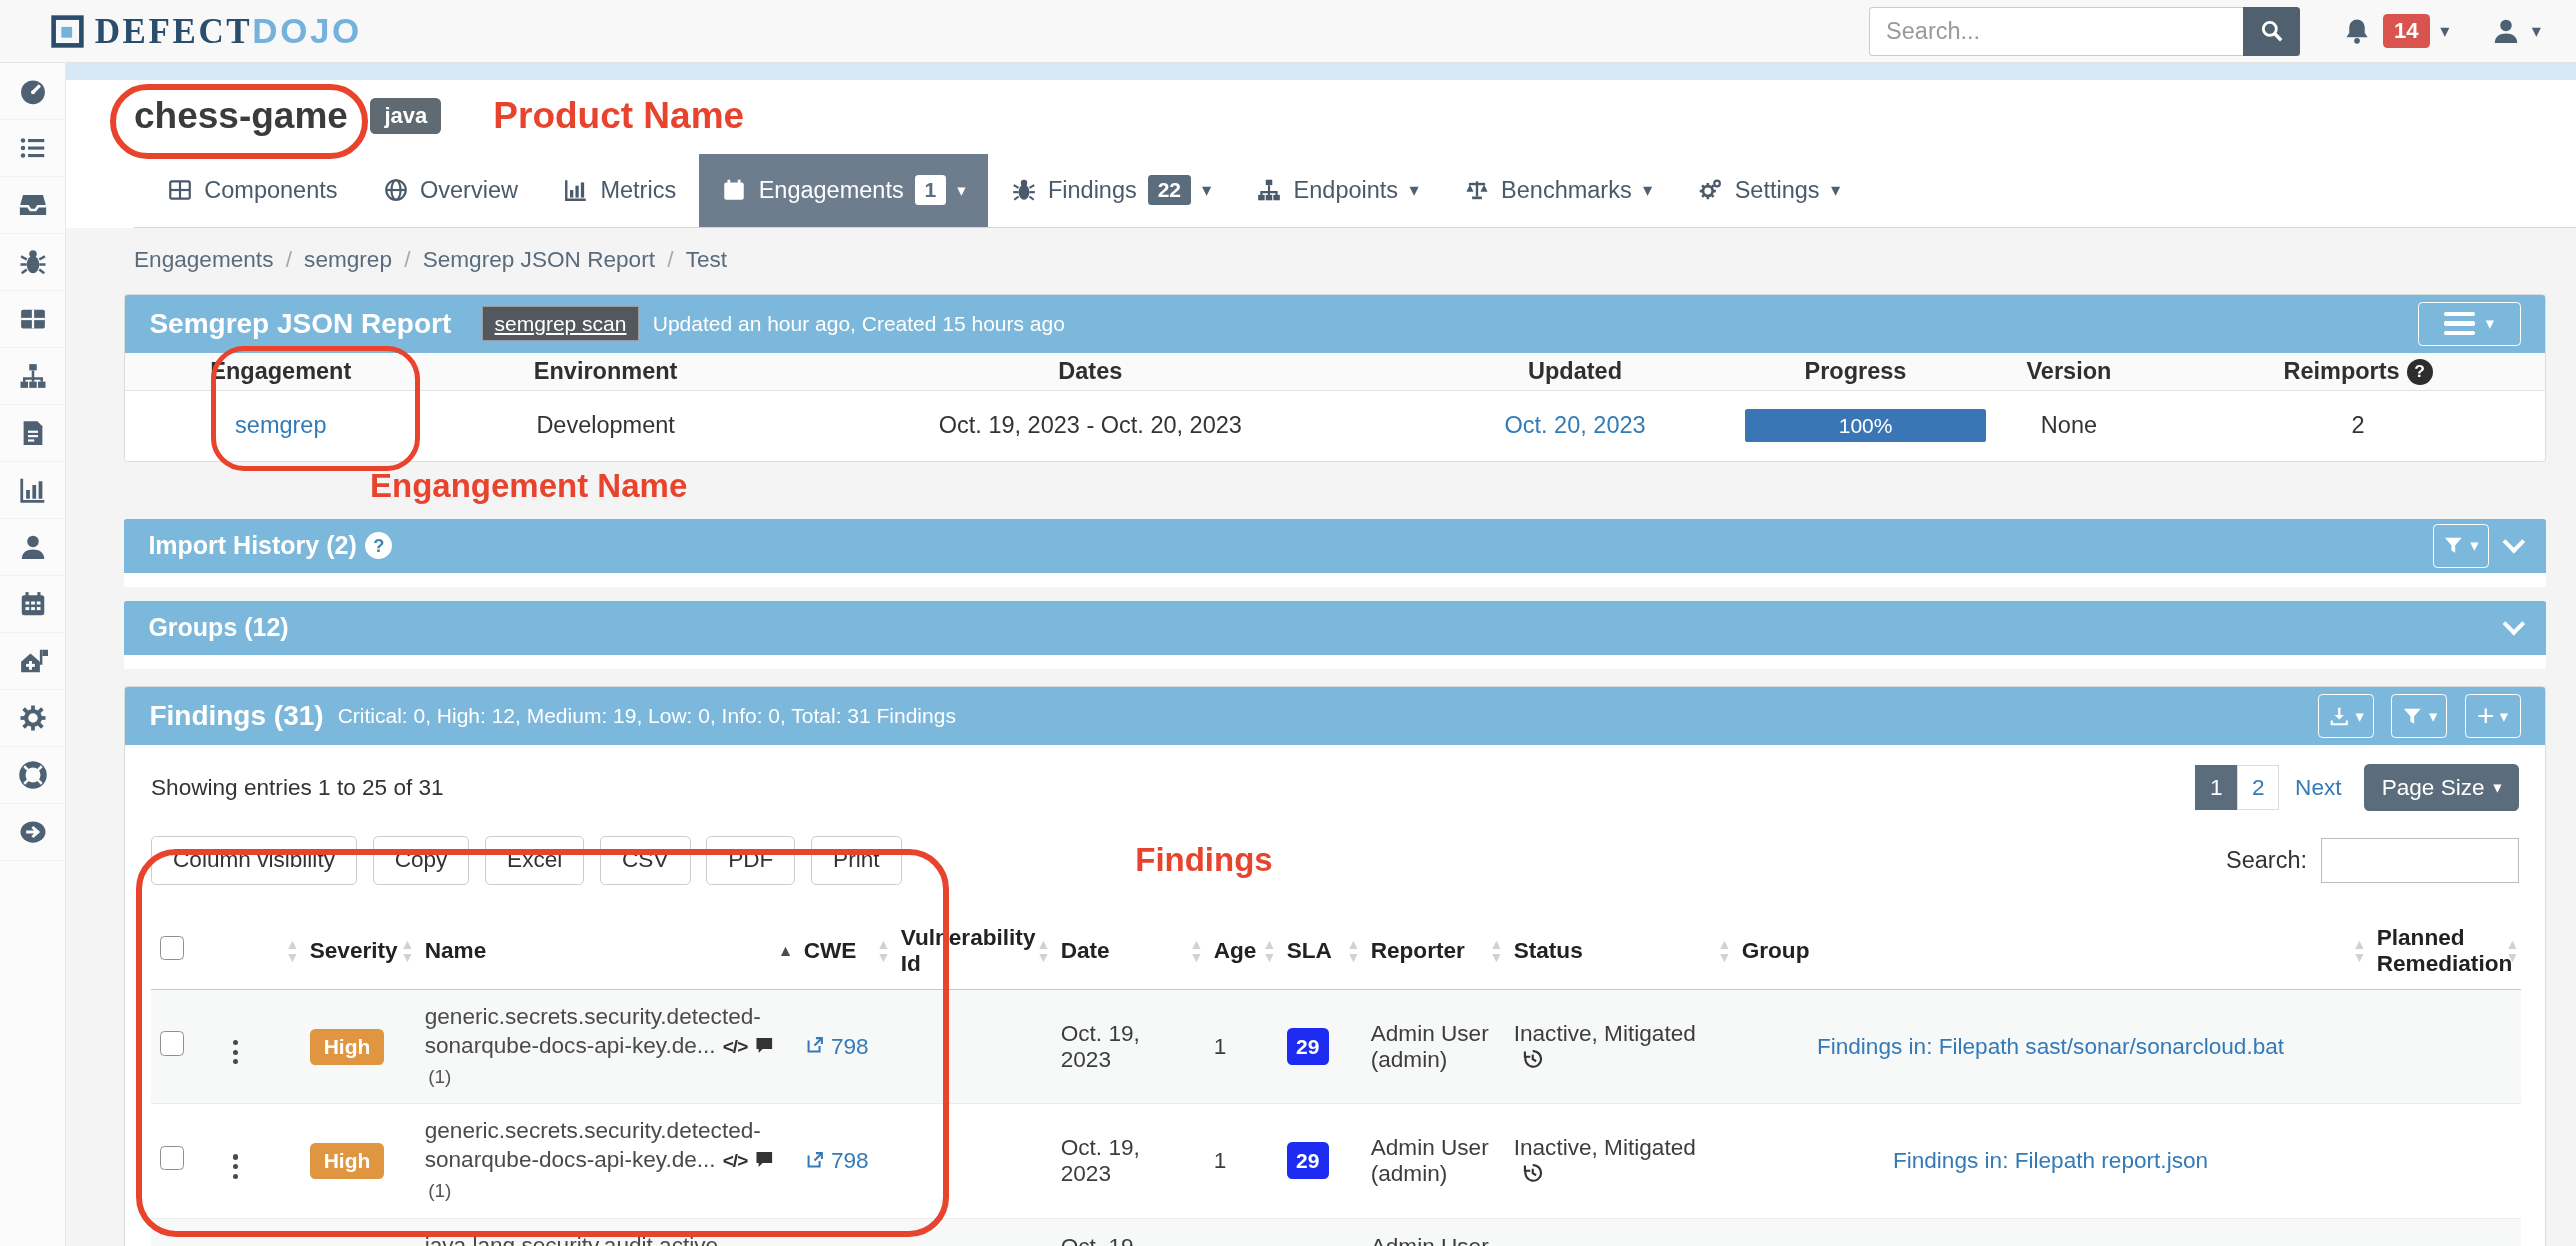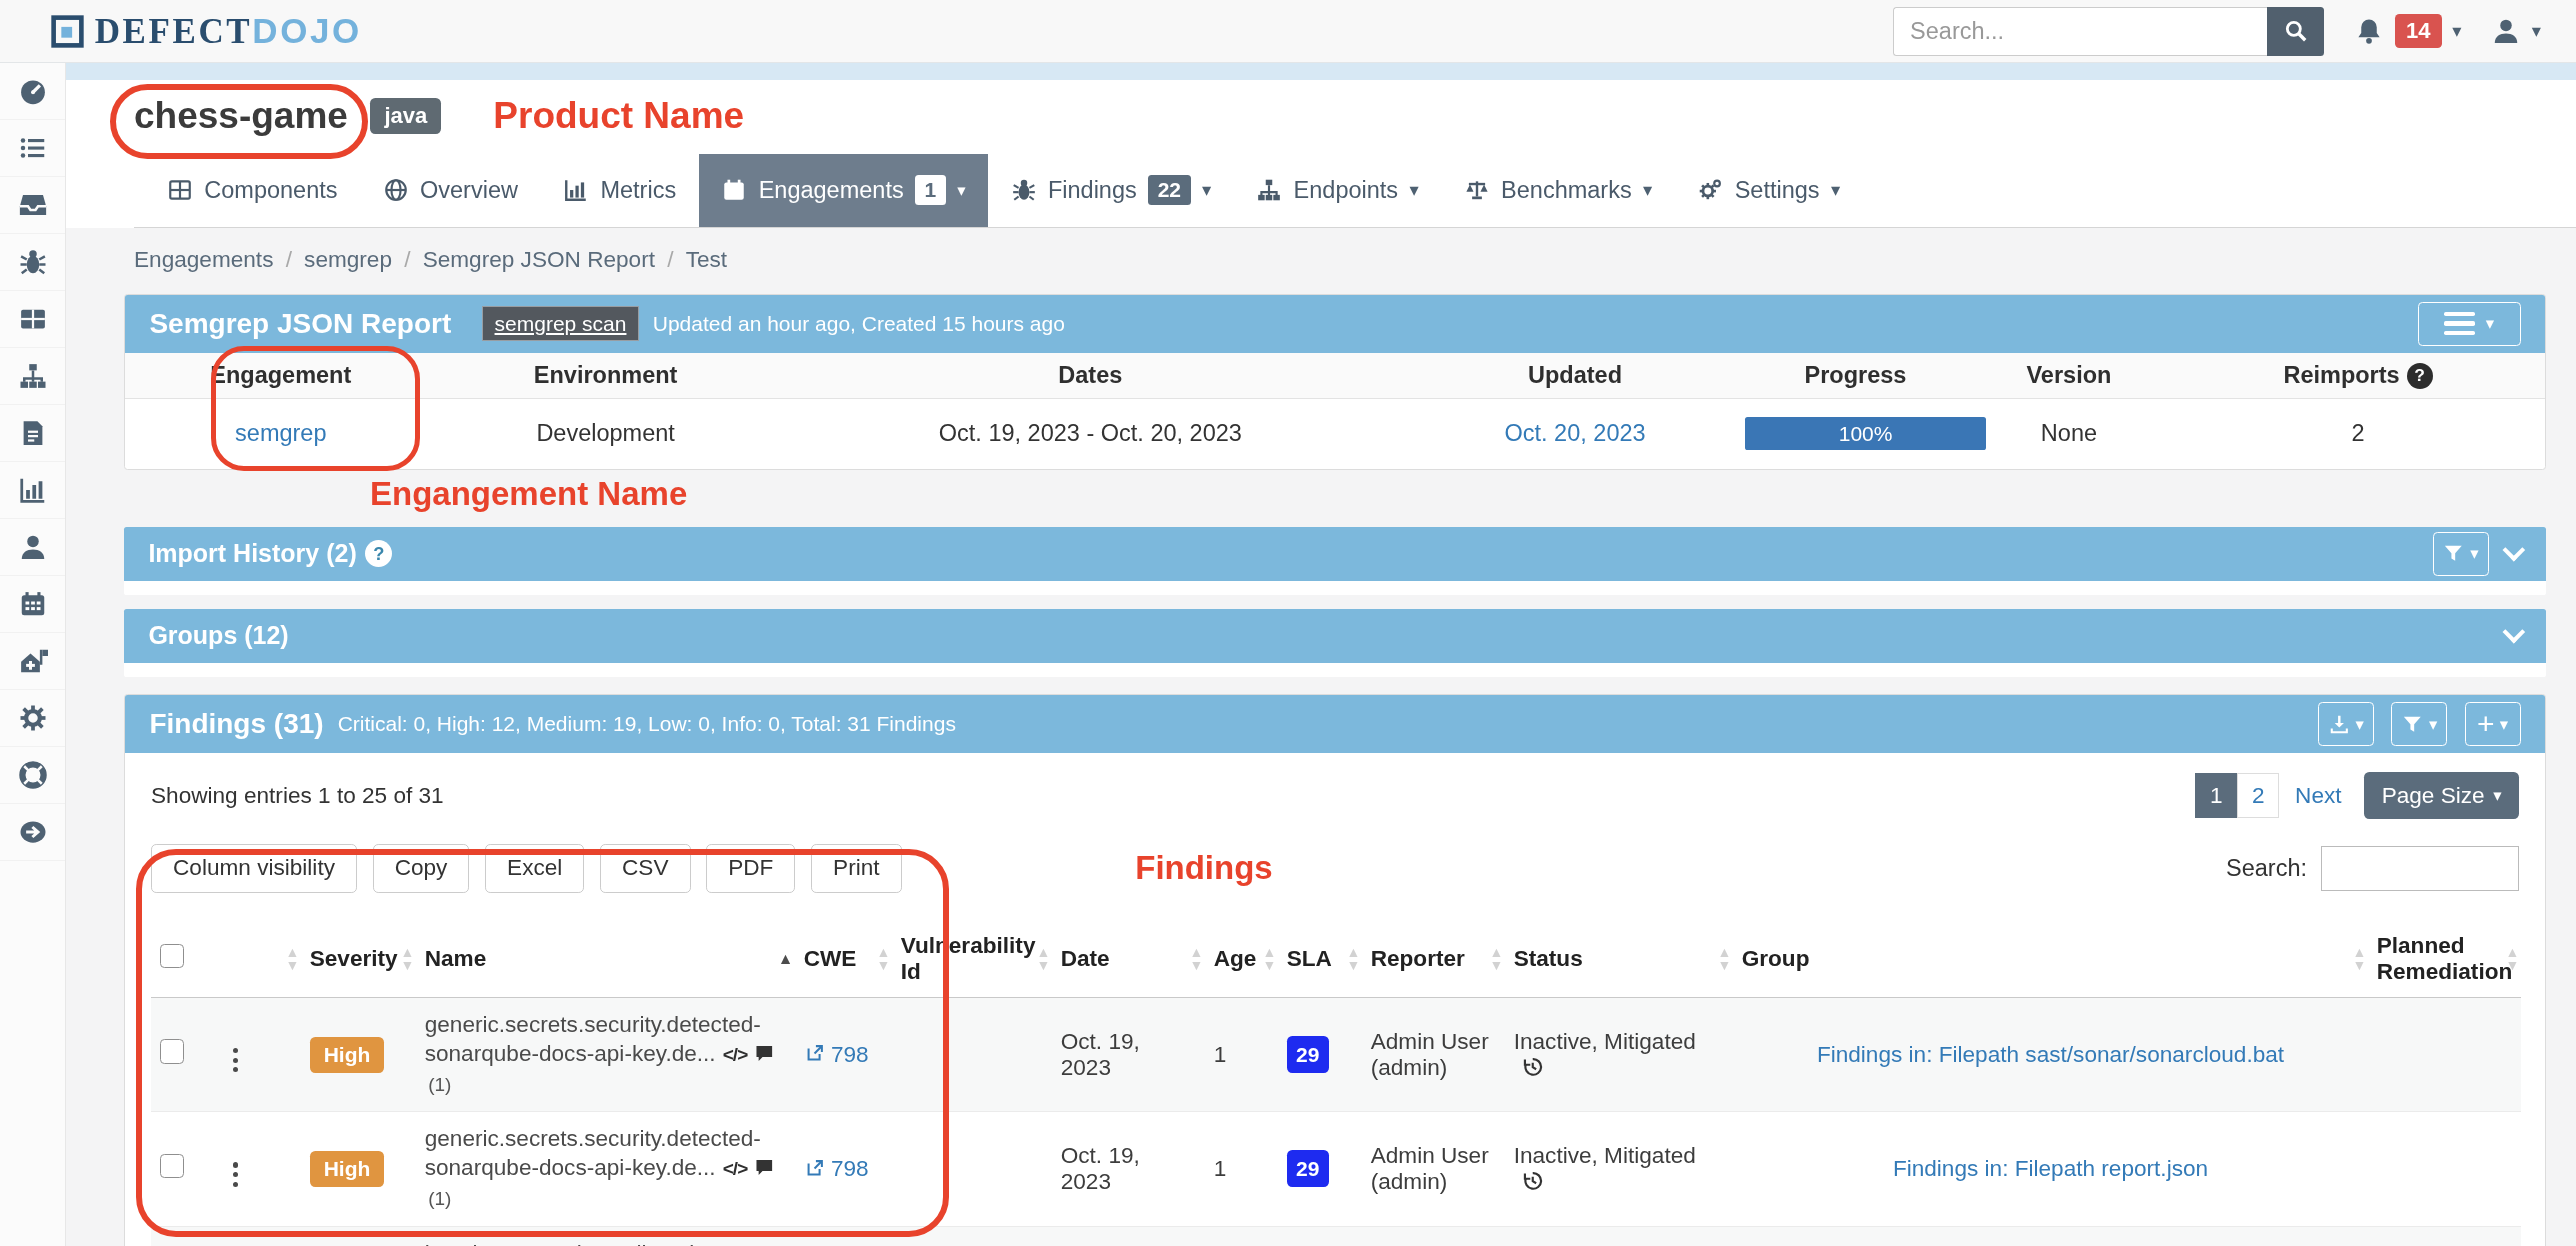--- a/index.html
+++ b/index.html
@@ -6,21 +6,21 @@
   html,body { margin:0; padding:0; background:#fff; font-family:"Liberation Sans",sans-serif; }
   .stage { position:relative; width:2576px; height:1246px; overflow:hidden; background:#f4f4f5; }
 
   
   .topbar { position:relative; z-index:6; height:63px; background:#f8f8f8; border-bottom:0.9px solid #e3e6e8; display:flex; align-items:center; padding:0 35px 0 49px; }
   .logo { display:flex; align-items:center; gap:8.7px; }
   .logo-mark { width:37px; height:37px; }
   .logo-text { font-size:35px; font-weight:bold; letter-spacing:2.6px; }
   .logo-defect { color:#2a4d6e;font-family:Liberation Serif, serif; }
   .logo-dojo { color:#74b2dc; }
-  .top-right { margin-left:auto; display:flex; align-items:center; gap:30px; }
+  .top-right { margin-left:auto; display:flex; align-items:center; gap:42px; }
   .search-group { display:flex; }
   .search-input { width:374px; height:49px; border:0.9px solid #ccc; border-right:none; border-radius:3.5px 0 0 3.5px; font-size:23.5px; color:#555; padding:0 15.7px; background:#fff; outline:none; }
   .search-input::placeholder { color:#999; }
   .search-btn { width:57px; height:49px; background:#51606e; border:none; border-radius:0 3.5px 3.5px 0; display:flex; align-items:center; justify-content:center; cursor:pointer; }
   .bell-group { display:flex; align-items:center; gap:10.4px; }
   .icon34 { width:30px; height:30px; color:#4e6172; }
   .notif-badge { background:#d9534f; color:#fff; font-size:22px; font-weight:bold; padding:4.4px 11.3px; border-radius:4.4px; }
   .caret { color:#4e6172; font-size:18.3px; }
   .caret-w { color:#fff; font-size:16.5px; }
 
@@ -56,21 +56,21 @@
   .panel-hd { background:#7cb8dc; height:58px; display:flex; align-items:center; padding:0 24.4px; border-radius:2.6px 2.6px 0 0; }
   .panel-title { color:#fff; font-size:28px; font-weight:bold; }
   .scan-badge { margin-left:31px; background:#53585e; border:1.7px solid #989da2; color:#fff; font-size:21px; font-weight:normal; text-decoration:underline; padding:4.4px 11.3px; }
   .panel-meta { color:#fff; font-size:21px; margin-left:14px; }
   .hd-menu-btn { margin-left:auto; width:103px; height:44px; border:1.7px solid #fff; border-radius:4.4px; display:flex; align-items:center; justify-content:center; gap:10.4px; cursor:pointer; background:transparent; }
   .hamburger { display:flex; flex-direction:column; gap:5.2px; }
   .hamburger span { width:31px; height:4.4px; background:#fff; border-radius:1.7px; }
 
   
   .etable { width:100%; border-collapse:collapse; table-layout:fixed; }
-  .etable th { background:#fafafa; border-bottom:0.9px solid #e3e3e3; font-size:23.5px; font-weight:bold; color:#2f2f2f; height:46px; text-align:center;margin-top:24px; }
+  .etable th { background:#fafafa; border-bottom:0.9px solid #e3e3e3; font-size:23.5px; font-weight:bold; color:#2f2f2f; height:38px; text-align:center;margin-top:24px; }
   .etable td { font-size:23.5px; color:#333; text-align:center; height:70px; }
   .blue-link { color:#337ab7; cursor:pointer; }
   .progress-wrap { width:241px; height:33px; background:#3a76b5; border-radius:2.6px; margin:0 auto; display:flex; align-items:center; justify-content:center; }
   .progress-label { color:#fff; font-size:21px; }
   .help-dark { display:inline-flex; width:26px; height:26px; background:#2d2d2d; color:#fff; border-radius:50%; font-size:17.4px; font-weight:bold; align-items:center; justify-content:center; margin-left:7px; vertical-align:1.7px; }
   .help-light { display:inline-flex; width:27px; height:27px; background:#fff; color:#3a87ad; border-radius:50%; font-size:18.3px; font-weight:bold; align-items:center; justify-content:center; margin-left:8.7px; }
 
   .ann-engagement { font-size:33px; margin:5.2px 0 8.7px 246px; }
 
   

